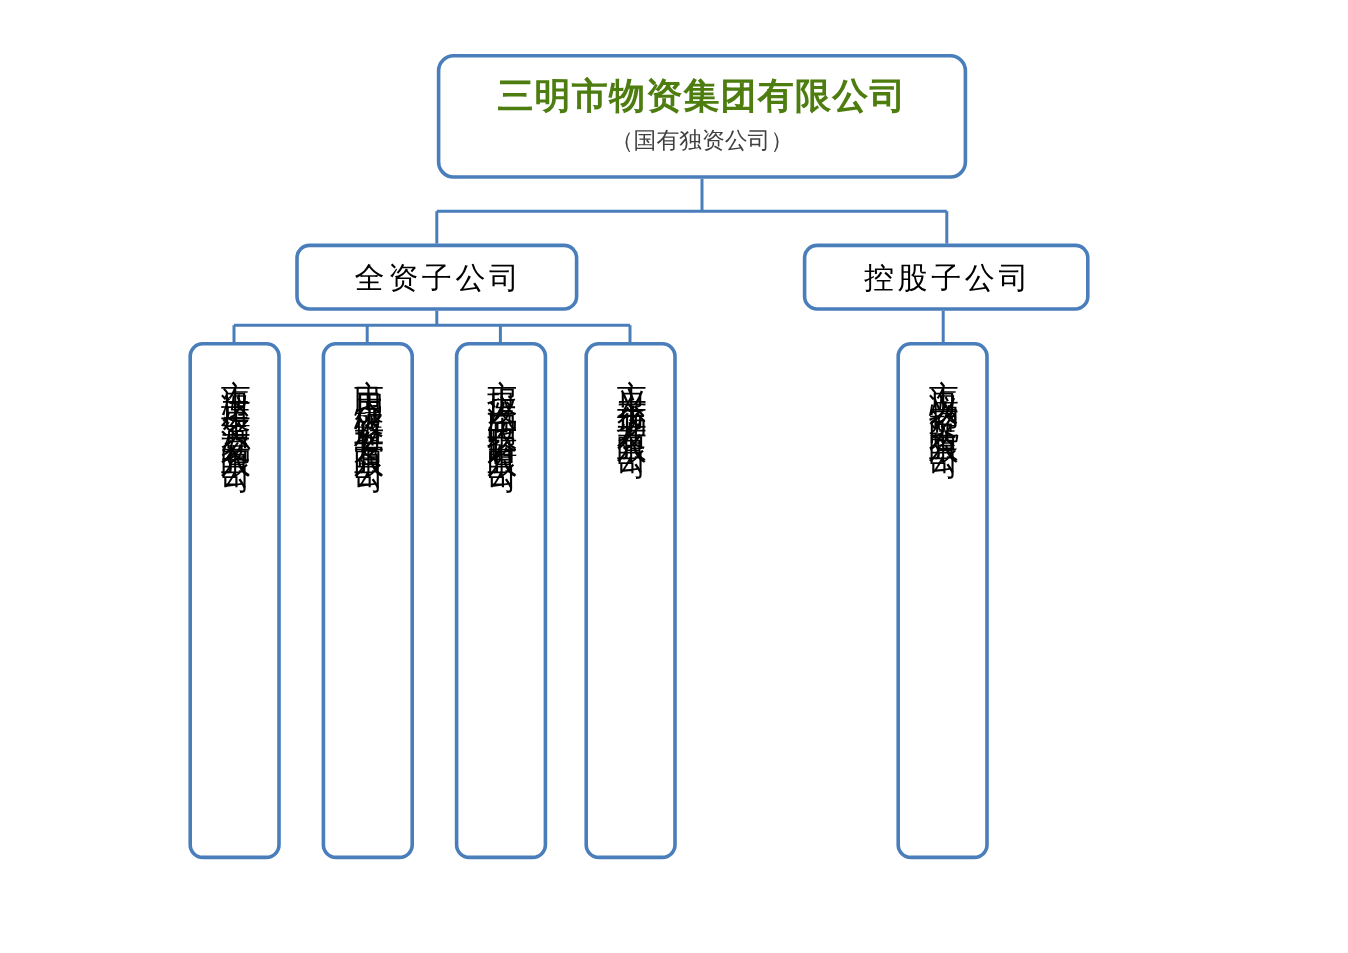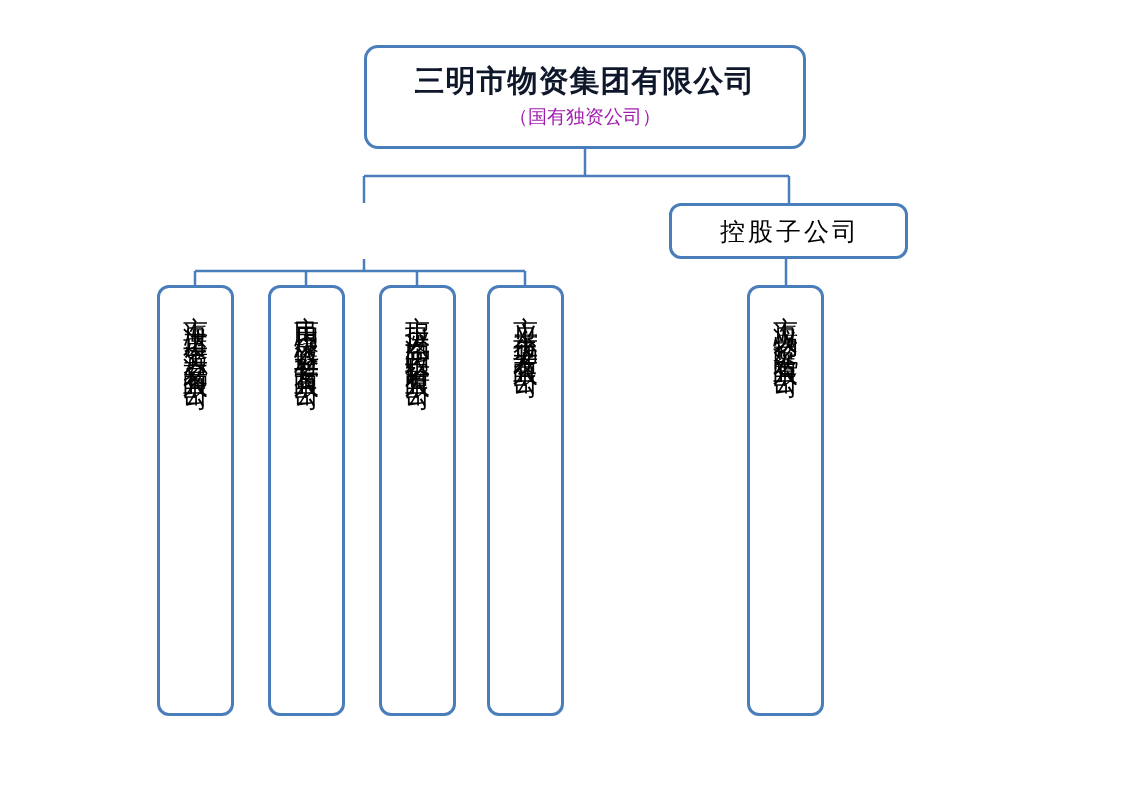--- a/index.html
+++ b/index.html
@@ -52,29 +52,29 @@
     width: 442px;
     height: 104px;
     border-radius: 14px;
     flex-direction: column;
     justify-content: center;
   }
   .root-title {
     font-family: "Liberation Sans", "DejaVu Sans", sans-serif;
     font-size: 30px;
     font-weight: bold;
-    color: #0f172a;
+    color: #4d7c0f;
     letter-spacing: 1px;
     line-height: 1.15;
     white-space: nowrap;
   }
   .root-subtitle {
     font-family: "Liberation Serif", "DejaVu Serif", serif;
     font-size: 19px;
-    color: #a21caf;
+    color: #404040;
     margin-top: 6px;
     letter-spacing: 0px;
     white-space: nowrap;
   }
 
   
   .branch-node {
     height: 56px;
     border-radius: 12px;
   }
@@ -152,20 +152,23 @@
 
       <line x1="786" y1="259" x2="786" y2="286"></line>
     </g>
   </svg>
 
   <div class="node" id="node-root">
     <div class="root-title">三明市物资集团有限公司</div>
     <div class="root-subtitle">（国有独资公司）</div>
   </div>
 
+  <div class="node branch-node" id="node-branch-0">
+    <span class="branch-label">全资子公司</span>
+  </div>
 
   <div class="node branch-node" id="node-branch-1">
     <span class="branch-label">控股子公司</span>
   </div>
 
   <div class="node leaf-node" id="node-leaf-0">
     <span class="leaf-label">市海达再生资源交易有限公司</span>
   </div>
 
   <div class="node leaf-node" id="node-leaf-1">

